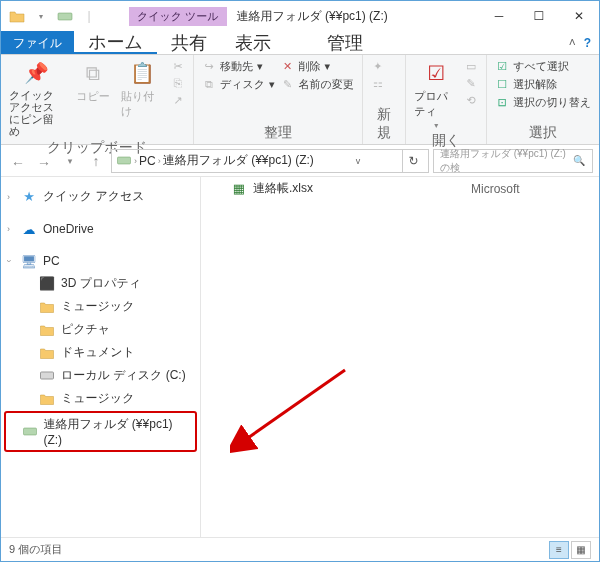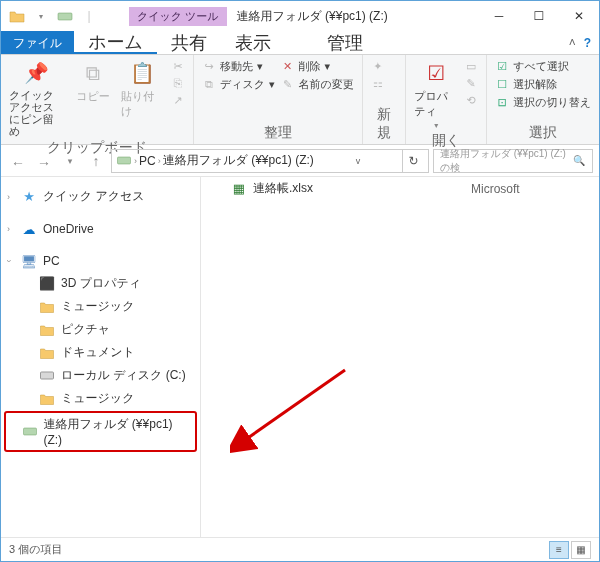--- a/index.html
+++ b/index.html
@@ -336,21 +336,21 @@
             <span class="ficon">▦</span>
             <span>連絡帳.xlsx</span>
           </div>
           <div class="cell-type">Microsoft</div>
         </div>
       </div>
     </div>
   </div>
 
   <div class="statusbar">
-    <span>3 個の項目</span>
+    <span>9 個の項目</span>
     <div class="view-btns">
       <div class="view-btn active">≡</div>
       <div class="view-btn">▦</div>
     </div>
   </div>
 </div>
 
 <svg class="arrow-anno" width="130" height="100">
   <defs>
     <marker id="ah" markerWidth="10" markerHeight="10" refX="2" refY="5" orient="auto">

